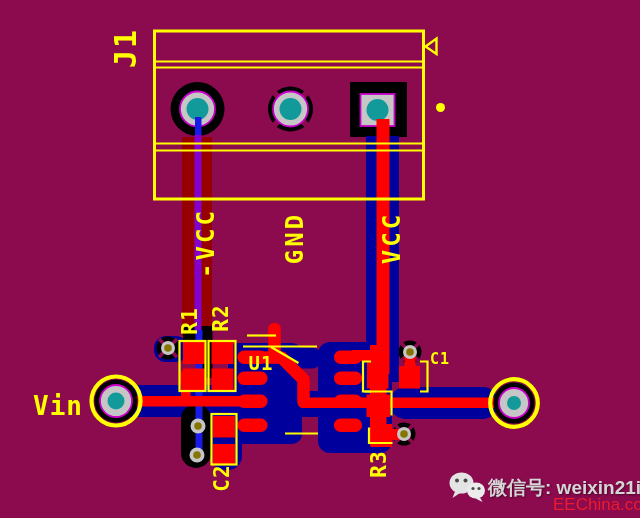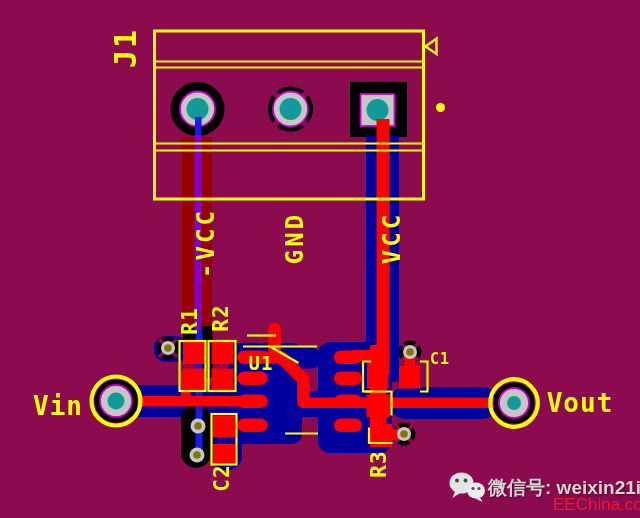--- a/index.html
+++ b/index.html
@@ -214,21 +214,20 @@
   <div class="lbl vert" style="left:392px;top:238px;font-size:24px;letter-spacing:3px;">VCC</div>
 
   <div class="lbl vert" style="left:190px;top:321px;font-size:21px;letter-spacing:1px;">R1</div>
   <div class="lbl vert" style="left:221px;top:318px;font-size:21px;letter-spacing:1px;">R2</div>
   <div class="lbl" style="left:261px;top:320px;font-size:19px;letter-spacing:1px;margin-top:43px;">U1</div>
   <div class="lbl" style="left:440px;top:359px;font-size:15px;letter-spacing:1px;">C1</div>
   <div class="lbl vert" style="left:222px;top:478px;font-size:21px;letter-spacing:1px;">C2</div>
   <div class="lbl vert" style="left:379px;top:464px;font-size:21px;letter-spacing:1px;">R3</div>
 
   <div class="lbl" style="left:58px;top:400px;font-size:26px;letter-spacing:1px;margin-top:6px;">Vin</div>
-  <div class="lbl" style="left:580px;top:403px;font-size:26px;letter-spacing:1px;">Vout</div>
 
   <svg width="38" height="32" viewBox="0 0 38 32" style="position:absolute;left:448px;top:471px;">
     <ellipse cx="13.5" cy="12" rx="12" ry="10.5" fill="#E4E4E4"></ellipse>
     <polygon points="7,20.5 4.5,27 12,22" fill="#E4E4E4"></polygon>
     <circle cx="9" cy="9.5" r="2" fill="#4A4A4A"></circle>
     <circle cx="17.5" cy="9.5" r="2" fill="#4A4A4A"></circle>
     <ellipse cx="28" cy="19.5" rx="9" ry="8" fill="#ECECEC"></ellipse>
     <polygon points="32,26.5 34.5,31 27.5,27.5" fill="#ECECEC"></polygon>
     <circle cx="25" cy="17.5" r="1.6" fill="#4A4A4A"></circle>
     <circle cx="31" cy="17.5" r="1.6" fill="#4A4A4A"></circle>

